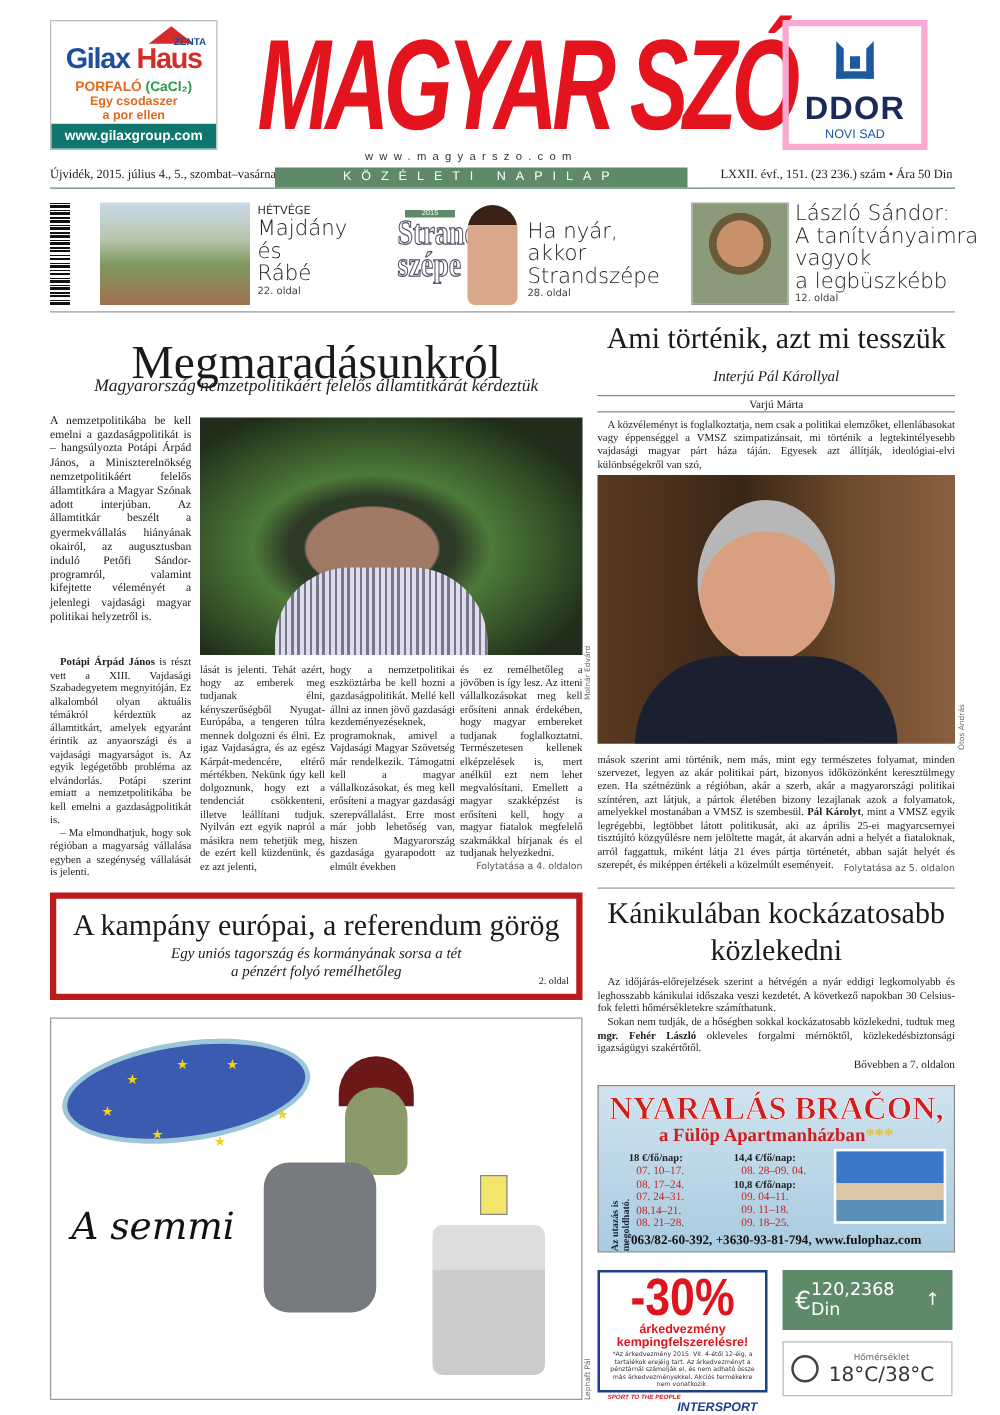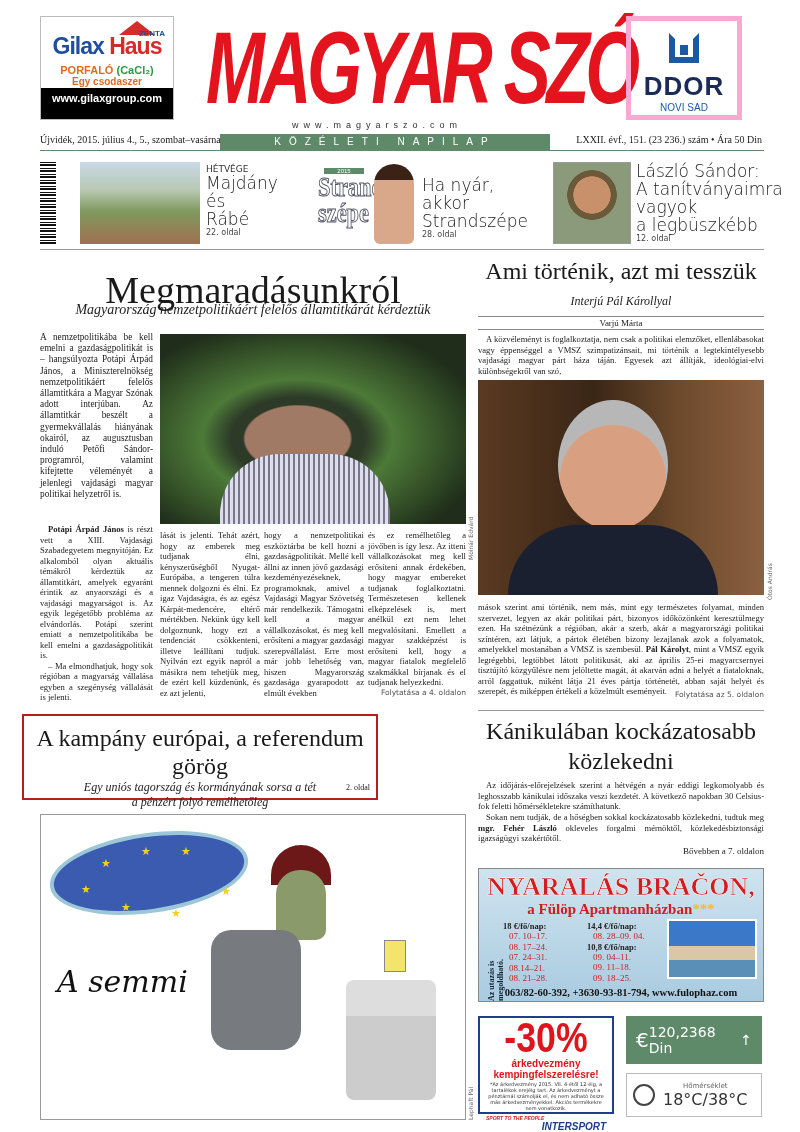--- a/index.html
+++ b/index.html
@@ -7,21 +7,21 @@
 .abs{position:absolute}
 
 #ad-gilax{left:40px;top:16px;width:134px;height:104px;border:1px solid #bbb;background:#fff;text-align:center;overflow:hidden}
 #ad-gilax .brand{font-family:"Liberation Sans",sans-serif;font-weight:bold;font-size:23px;margin-top:16px;letter-spacing:-1px}
 #ad-gilax .brand .g{color:#1d4f9e}#ad-gilax .brand .h{color:#d62b2b}
 #ad-gilax .zenta{position:absolute;right:8px;top:12px;font:bold 8px "Liberation Sans",sans-serif;color:#1d4f9e}
 #ad-gilax .roof{position:absolute;left:78px;top:4px;width:0;height:0;border-left:18px solid transparent;border-right:18px solid transparent;border-bottom:14px solid #d62b2b}
 #ad-gilax .line1{font:bold 11px "Liberation Sans",sans-serif;color:#e06a1d;margin-top:4px}
 #ad-gilax .line1 span{color:#2a9a45}
 #ad-gilax .line2{font:bold 10px "Liberation Sans",sans-serif;color:#e06a1d;line-height:11px}
-#ad-gilax .url{position:absolute;bottom:0;left:0;right:0;height:31px;background:#000000;color:#fff;font:bold 11px "Liberation Sans",sans-serif;line-height:20px}
+#ad-gilax .url{position:absolute;bottom:0;left:0;right:0;height:20px;background:#0f766e;color:#fff;font:bold 11px "Liberation Sans",sans-serif;line-height:20px}
 #logo{left:206px;top:10px;width:370px;height:110px;font-family:"Liberation Sans",sans-serif;font-weight:bold;font-style:italic;color:#e3141d;font-size:98px;letter-spacing:-6px;line-height:110px;transform:scaleX(0.72) scaleY(1.05);transform-origin:left top;white-space:nowrap}
 #logo-url{left:292px;top:120px;width:210px;font:9px "Liberation Sans",sans-serif;letter-spacing:5px;color:#333}
 #ad-ddor{left:626px;top:16px;width:116px;height:104px;border:5px solid #f9a8d4;text-align:center}
 #ad-ddor .ico{width:30px;height:30px;margin:12px auto 0;border:6px solid #1b5aa3;border-top-color:transparent;position:relative}
 #ad-ddor .ico:after{content:"";position:absolute;left:5px;top:6px;width:8px;height:10px;background:#1b5aa3}
 #ad-ddor .nm{font:bold 26px "Liberation Sans",sans-serif;color:#1a2b5a;letter-spacing:1px;margin-top:8px}
 #ad-ddor .ns{font:10px "Liberation Sans",sans-serif;color:#1b5aa3}
 #dateline{left:40px;top:134px;font-size:10px}
 #issueline{right:38px;top:134px;font-size:10px}
 #tagline-bar{left:220px;top:134px;width:330px;height:16px;background:#5e8a6a;color:#fff;text-align:center;font:10px "Liberation Sans",sans-serif;letter-spacing:8px;line-height:16px}
@@ -43,21 +43,21 @@
 .body-col{font-size:8.6px;line-height:10.5px;text-align:justify;color:#222}
 .lead{font-weight:normal;font-size:9.3px;line-height:11.2px;text-align:justify}
 .cont{font:7.5px "DejaVu Sans",sans-serif;color:#555;text-align:right}
 #main-photo{left:160px;top:334px;width:306px;height:190px;background:radial-gradient(ellipse at 45% 55%,#a07a64 0 22%,#2d3a28 23% 28%,#4d7a38 40%,#1f2d1a 80%)}
 #main-photo .shirt{position:absolute;left:60px;bottom:0;width:170px;height:70px;background:repeating-linear-gradient(90deg,#dde 0 3px,#778 3px 5px);border-radius:60px 60px 0 0}
 #interview-photo{left:478px;top:380px;width:286px;height:215px;background:linear-gradient(90deg,#5b3a22 0%,#3a2616 40%,#6d4a2c 70%,#8a6040 100%)}
 #interview-photo .face{position:absolute;left:80px;top:20px;width:110px;height:130px;border-radius:50%;background:radial-gradient(circle at 50% 60%,#d8a080 0 55%,#b7b7b7 56%)}
 #interview-photo .suit{position:absolute;left:30px;bottom:0;width:210px;height:70px;background:#1b2030;border-radius:80px 80px 0 0}
 .credit{font:6px "DejaVu Sans",sans-serif;color:#666;writing-mode:vertical-rl;transform:rotate(180deg)}
 
-#box-story{left:22px;top:714px;width:356px;height:86px;border:2px solid #b91c1c}
+#box-story{left:40px;top:714px;width:426px;height:86px;border:5px solid #b91c1c}
 
 #cartoon{left:40px;top:814px;width:426px;height:306px;border:1px solid #999;background:#fff;overflow:hidden}
 #cartoon .shield{position:absolute;left:8px;top:18px;width:200px;height:80px;border-radius:50%;background:#3a5bb0;border:4px solid #9cc7d8;transform:rotate(-8deg)}
 #cartoon .star{position:absolute;color:#f2d21b;font-size:11px}
 #cartoon .body{position:absolute;left:170px;top:115px;width:90px;height:120px;background:#777b80;border-radius:20px}
 #cartoon .helm{position:absolute;left:235px;top:55px;width:50px;height:70px;background:#8a9a6a;border-radius:24px 24px 10px 10px}
 #cartoon .crest{position:absolute;left:230px;top:30px;width:60px;height:40px;background:#6d1818;border-radius:60px 60px 0 0}
 #cartoon .col{position:absolute;left:305px;top:165px;width:90px;height:120px;background:linear-gradient(180deg,#ddd 0 30%,#ccc 30% 100%);border-radius:8px}
 #cartoon .ballot{position:absolute;left:343px;top:125px;width:22px;height:32px;background:#f4e56a;border:1px solid #888}
 #cartoon .caption{position:absolute;left:16px;top:150px;font:italic 30px "DejaVu Serif",serif;line-height:34px;color:#111}

